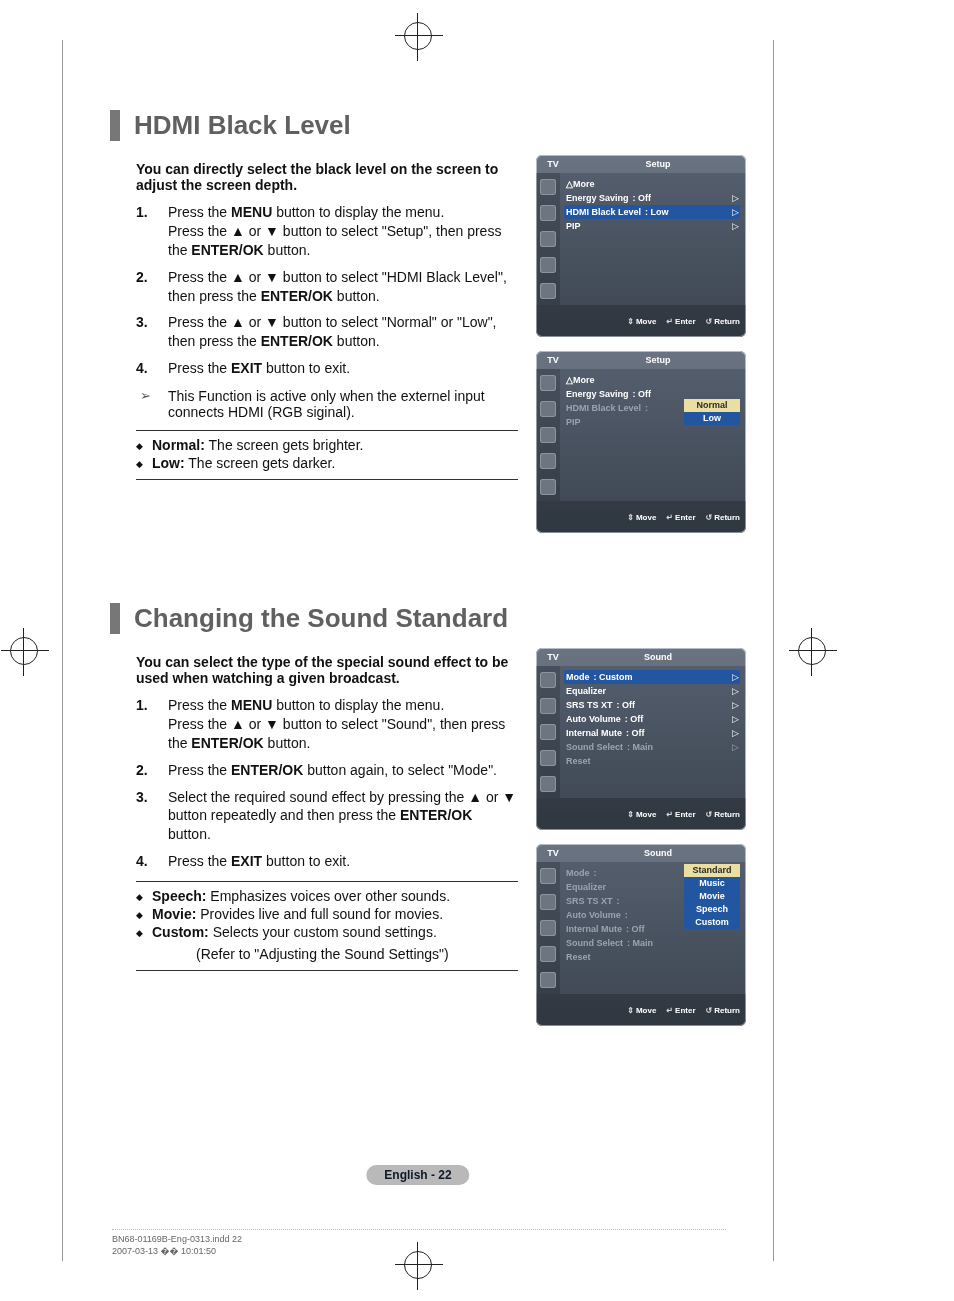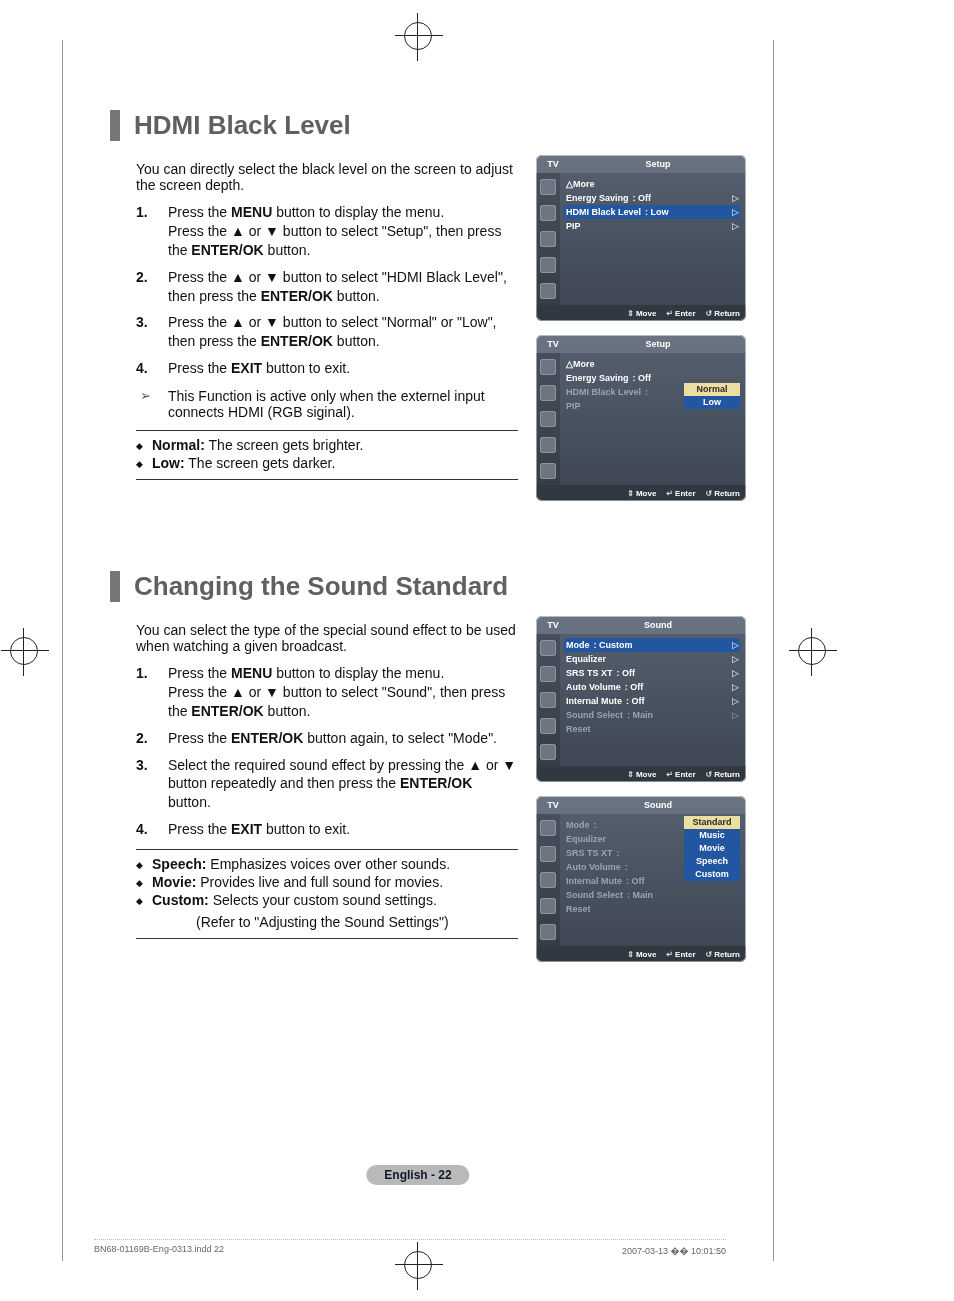--- a/index.html
+++ b/index.html
@@ -37,21 +37,21 @@
   .vline.l { left:62px; } .vline.r { right:62px; }
 
   .section { display:flex; gap:18px; margin-bottom:70px; }
   .textcol { flex:1 1 auto; }
   .osdcol  { flex:0 0 210px; display:flex; flex-direction:column; gap:14px; }
 
   h1.sec-title {
     font-size: 26px; font-weight: bold; color:#606060; margin:0 0 14px 0;
     padding-left:14px; border-left:10px solid #777;
   }
-  .intro { font-weight:normal; font-size:14px; margin:6px 0 10px 26px; }
+  .intro { font-weight:bold; font-size:14px; margin:6px 0 10px 26px; }
   ol.steps { margin:0 0 10px 26px; padding:0; list-style:none; counter-reset: step; font-size:14px; }
   ol.steps li { counter-increment: step; padding-left:32px; position:relative; margin-bottom:8px; line-height:1.35;}
   ol.steps li::before { content: counter(step) "."; position:absolute; left:0; font-weight:bold; }
   .note-row { margin-left:26px; padding-left:32px; position:relative; font-size:14px; margin-bottom:10px;}
   .note-row::before { content:"➢"; position:absolute; left:4px; color:#555; font-size:13px;}
   hr.thin { border:none; border-top:1px solid #333; margin:8px 0 6px 26px; }
   ul.defs { margin:4px 0 6px 26px; padding:0; list-style:none; font-size:14px; }
   ul.defs li { position:relative; padding-left:16px; margin:2px 0; }
   ul.defs li::before { content:"◆"; position:absolute; left:0; font-size:9px; top:4px; }
 
@@ -71,35 +71,35 @@
   .osd .row { display:flex; align-items:center; height:14px; white-space:nowrap;}
   .osd .row .lbl { flex:0 0 auto; font-weight:bold; }
   .osd .row .val { margin-left:4px; font-weight:bold; }
   .osd .row .arw { margin-left:auto; margin-right:1px; }
   .osd .row.more { font-weight:bold; }
   .osd .row.hl { background:#2356a0; border-radius:2px; padding-left:2px; margin-left:-2px;}
   .osd .row.dim .lbl, .osd .row.dim .val, .osd .row.dim .arw { color:#9aa4af;}
   .osd .opts { position:absolute; right:6px; top:18px; width:56px; display:flex; flex-direction:column;} 
   .osd .opt { text-align:center; background:#2356a0; color:#fff; font-weight:bold; line-height:13px; height:13px;}
   .osd .opt.sel { background:#eadfa0; color:#2a2a2a; }
-  .osd .ftr { display:flex; height:16px; background: rgba(0,0,0,.2); font-size:8px; align-items:center; justify-content:flex-end; gap:10px; padding:0 6px; font-weight:bold;}
+  .osd .ftr { display:flex; height:16px; background: rgba(0,0,0,.2); font-size:8px; align-items:center; justify-content:flex-end; gap:10px; padding:16px 6px; font-weight:bold;}
   .osd .ftr span::before { margin-right:2px; opacity:.8;}
   .osd .ftr .mv::before { content:"⇕";}
   .osd .ftr .en::before { content:"↵";}
   .osd .ftr .rt::before { content:"↺";}
 
   .page-num {
     position:absolute; bottom:116px; left:50%; transform:translateX(-50%);
     background:#b9b9b9; color:#0f172a; font-size:12px; font-weight:bold;
     padding:3px 18px; border-radius:12px;
   }
   .footer-meta {
-    position:absolute; bottom:44px; left:94px; right:110px;
+    position:absolute; bottom:44px; left:112px; right:110px;
     display:flex; justify-content:space-between; font-size:9px; color:#666;
-    border-top:1px dotted #bbb; padding-top:4px;
+    border-top:1px dotted #bbb; padding-top:4px;flex-direction:column;
   }
   .subref { margin-left:86px; font-size:14px; }
 </style>
 </head>
 <body>
 
 <div class="page">
 
   <div class="reg-mark reg-top"></div>
   <div class="reg-mark reg-left"></div>

